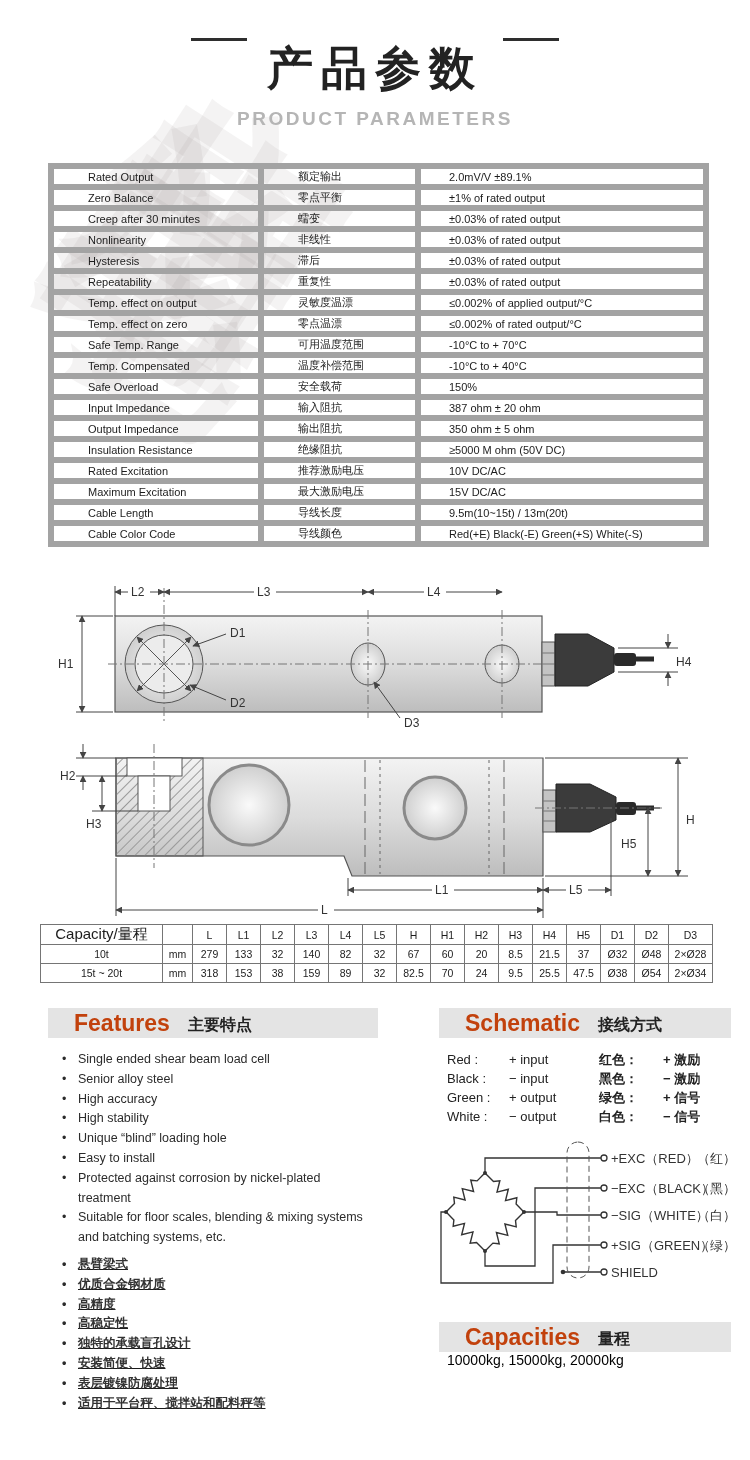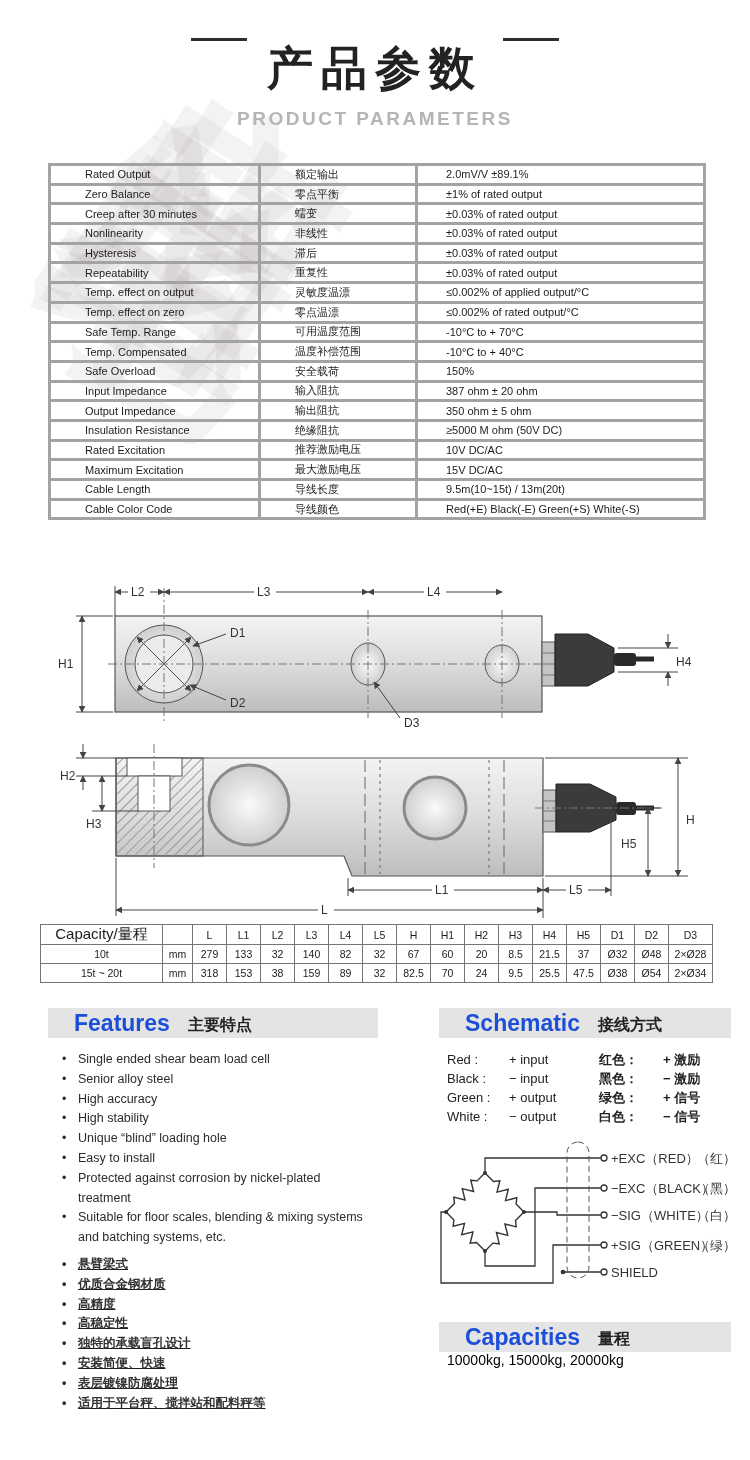--- a/index.html
+++ b/index.html
@@ -10,35 +10,35 @@
       pointer-events:none;white-space:nowrap;}
   
   .titlebar{position:absolute;top:38px;left:0;width:100%;display:flex;align-items:flex-start;justify-content:center;gap:20px;z-index:1;}
   .tline{width:56px;height:3px;background:#2e2e2e;}
   .title-zh{font-size:46px;font-weight:bold;letter-spacing:8px;color:#222;}
   .title-en{position:absolute;top:108px;left:0;width:100%;text-align:center;font-size:19px;
             letter-spacing:2.5px;color:#b5b5b5;font-weight:bold;z-index:1;}
   
   table{border-collapse:collapse;z-index:1;}
   .ptable{position:absolute;left:48px;top:163px;width:655px;table-layout:fixed;background:transparent;}
-  .ptable td{border:3px solid #a3a3a3;height:19.7px;font-size:11px;padding:0 0 0 34px;color:#1c1c1c;box-sizing:border-box;}
+  .ptable td{border:6px solid #a3a3a3;height:19.7px;font-size:11px;padding:0 0 0 34px;color:#1c1c1c;box-sizing:border-box;}
   .ptable td.zh{font-weight:normal;}
   .ptable td.val{padding-left:28px;}
   
   .dtable{position:absolute;left:40px;top:924px;width:672px;table-layout:fixed;}
   .dtable td{border:1px solid #757575;height:19.2px;font-size:10.5px;text-align:center;padding:0;color:#1c1c1c;box-sizing:border-box;}
   .dtable td.cap{font-size:15px;}
   svg{position:absolute;z-index:1;}
   svg text{font-family:"Liberation Sans","DejaVu Sans",sans-serif;font-size:12px;fill:#333;}
   
   .col{position:absolute;top:1008px;z-index:1;}
   .col-left{left:48px;width:330px;}
   .col-right{left:439px;width:292px;}
   .secbar{height:30px;background:#e4e4e4;display:flex;align-items:center;}
-  .sec-en{font-size:23px;font-weight:bold;letter-spacing:0px;color:#1d4ed8;padding-left:26px;}
+  .sec-en{font-size:23px;font-weight:bold;letter-spacing:0px;color:#c2410c;padding-left:26px;}
   .sec-zh{font-size:16px;font-weight:bold;color:#222;margin-left:18px;padding-top:4px;}
   .feat{margin:12px 8px 0 0;padding:0;list-style:none;}
   .feat li{position:relative;padding-left:30px;font-size:12.5px;line-height:19.8px;color:#2b2b2b;}
   .feat li::before{content:"•";position:absolute;left:14px;color:#2b2b2b;}
   .feat.zh{margin-top:7px;text-decoration:underline;}
   .feat.zh li{font-weight:bold;color:#333;}
   .wires{display:grid;grid-template-columns:62px 90px 64px 76px;margin-top:12px;padding-left:8px;
          font-size:13px;color:#222;line-height:19px;}
   .wires .zh{font-weight:bold;}
   .capvals{padding-left:8px;font-size:14px;color:#000000;}

